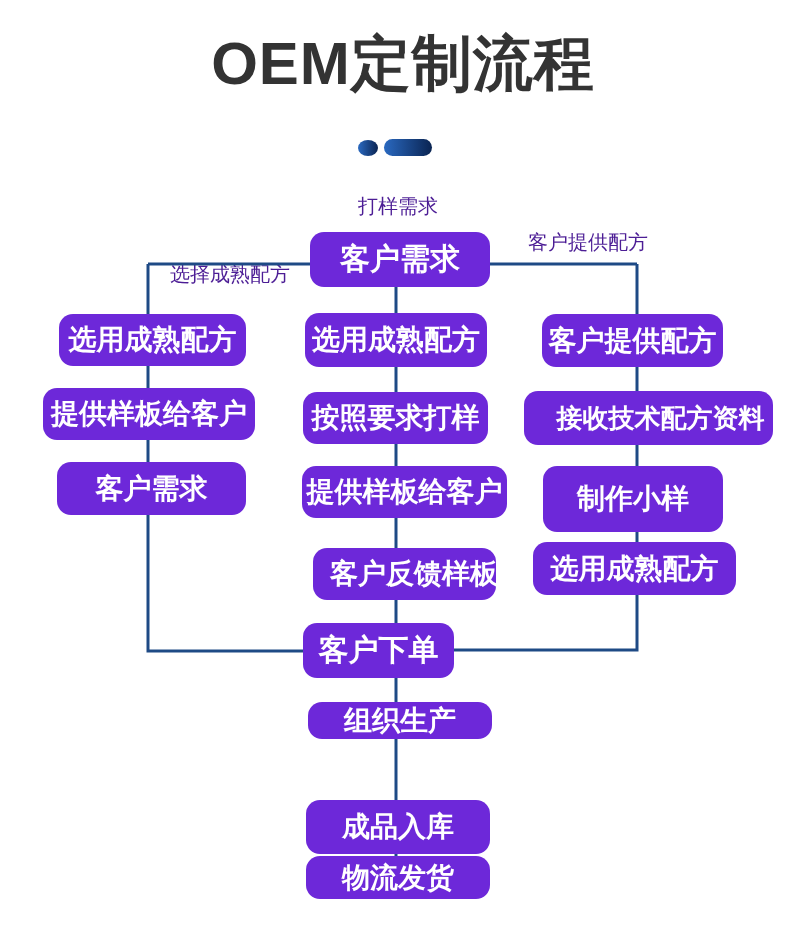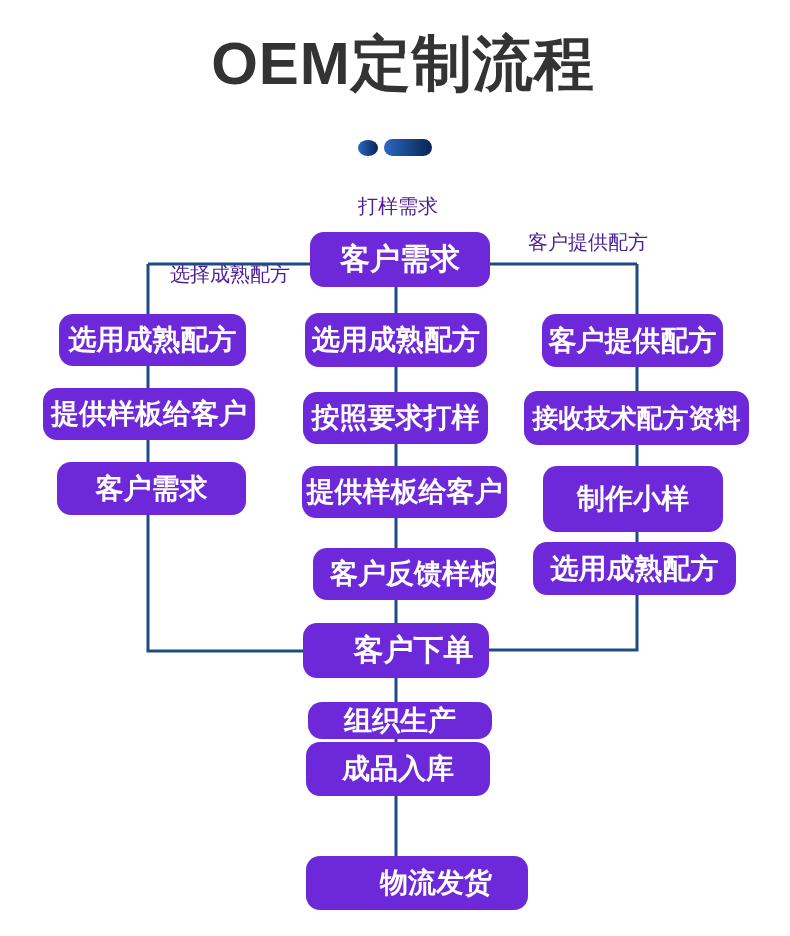--- a/index.html
+++ b/index.html
@@ -65,22 +65,22 @@
   <div class="node" style="left:59px; top:314px; width:187px; height:52px;">选用成熟配方</div>
   <div class="node" style="left:43px; top:388px; width:212px; height:52px;">提供样板给客户</div>
   <div class="node" style="left:57px; top:462px; width:189px; height:53px;">客户需求</div>
 
   <div class="node" style="left:305px; top:313px; width:182px; height:54px;">选用成熟配方</div>
   <div class="node" style="left:303px; top:392px; width:185px; height:52px;">按照要求打样</div>
   <div class="node" style="left:302px; top:466px; width:205px; height:52px;">提供样板给客户</div>
   <div class="node" style="left:313px; top:548px; width:164px; height:52px;padding-left:19px;">客户反馈样板</div>
 
   <div class="node" style="left:542px; top:314px; width:181px; height:53px;">客户提供配方</div>
-  <div class="node dense" style="left:524px; top:391px; width:225px; height:54px;">接收技术配方资料</div>
+  <div class="node dense" style="left:524px; top:391px; width:225px; height:54px;padding-left:24px;">接收技术配方资料</div>
   <div class="node" style="left:543px; top:466px; width:180px; height:66px;">制作小样</div>
   <div class="node" style="left:533px; top:542px; width:203px; height:53px;">选用成熟配方</div>
 
-  <div class="node big" style="left:303px; top:623px; width:151px; height:55px;padding-left:35px;">客户下单</div>
+  <div class="node big" style="left:303px; top:623px; width:151px; height:55px;">客户下单</div>
   <div class="node" style="left:308px; top:702px; width:184px; height:37px;">组织生产</div>
-  <div class="node" style="left:306px; top:742px; width:184px; height:54px;">成品入库</div>
-  <div class="node" style="left:306px; top:856px; width:184px; height:54px;padding-left:38px;">物流发货</div>
+  <div class="node" style="left:306px; top:800px; width:184px; height:54px;">成品入库</div>
+  <div class="node" style="left:306px; top:856px; width:184px; height:43px;">物流发货</div>
 
 </div>
 
 </body></html>

